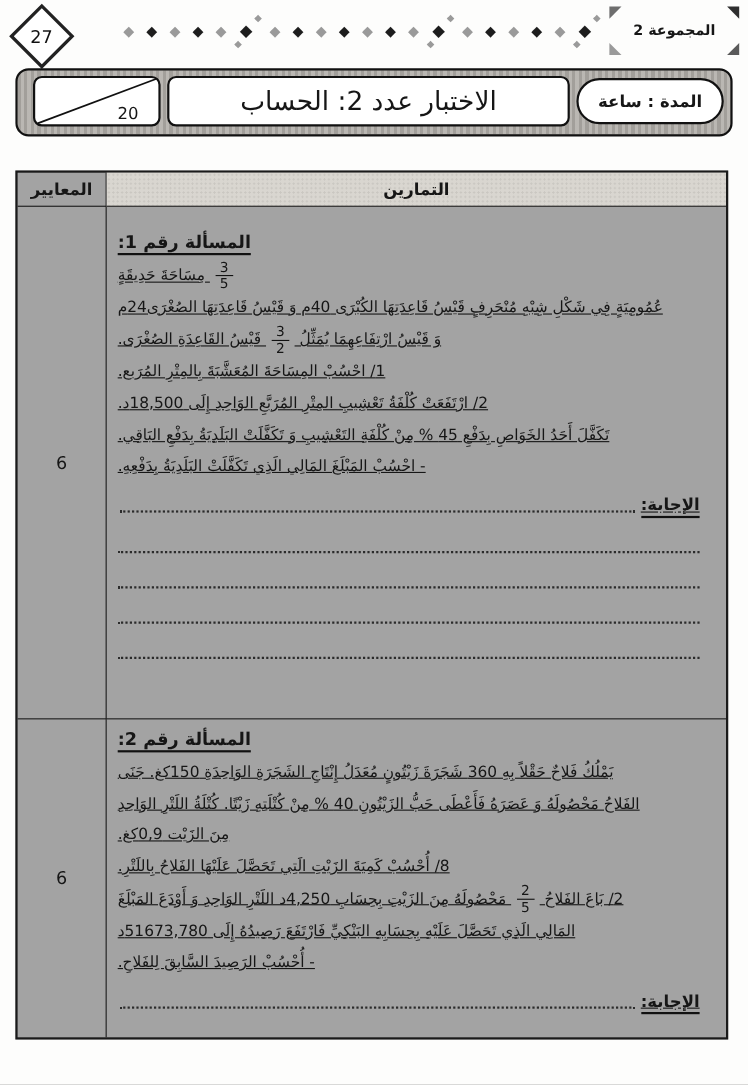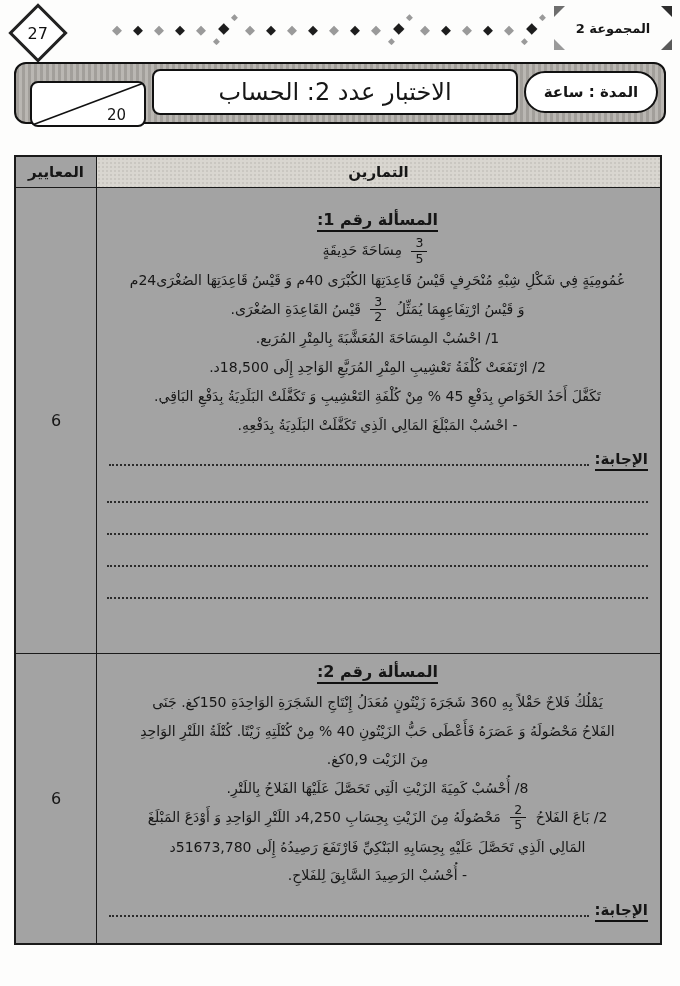--- a/index.html
+++ b/index.html
@@ -40,41 +40,41 @@
   .title-bar{
     position:absolute;left:14px;top:62px;width:648px;height:58px;
     background:#b4b1ac;
     background-image:repeating-linear-gradient(90deg,rgba(0,0,0,.10) 0 3px,rgba(255,255,255,.08) 3px 6px);
     border:2px solid #111;border-radius:12px;
   }
   .tb-box{position:absolute;background:#fff;border:2px solid #111;border-radius:8px;
     display:flex;align-items:center;justify-content:center;}
   .duration-box{right:6px;top:7px;width:130px;height:38px;direction:rtl;font-weight:bold;font-size:15px;border-radius:21px;}
   .examtitle-box{left:136px;top:5px;width:362px;height:42px;direction:rtl;font-weight:normal;font-size:24px;}
-  .score-box{left:14px;top:17px;width:112px;height:42px;text-align:right;}
+  .score-box{left:14px;top:5px;width:112px;height:42px;text-align:right;}
   .score-box svg{position:absolute;left:0;top:0;width:100%;height:100%;}
   .score-box .score{position:absolute;right:18px;bottom:1px;font-size:15px;}
   
   .extable{
     position:absolute;left:14px;top:155px;width:648px;height:790px;
     border:2px solid #1a1a1a;box-sizing:border-box;
     display:grid;grid-template-columns:81px 1fr;grid-template-rows:31px 466px 1fr;
     background:#a3a3a3;
   }
   .cell{box-sizing:border-box;}
   .col1{border-right:1.5px solid #1a1a1a;}
   .rowline{border-bottom:1.5px solid #1a1a1a;}
   .th{display:flex;align-items:center;justify-content:center;font-weight:bold;font-size:15px;}
   .th-ex{
     background:#d9d6d0;
     background-image:radial-gradient(rgba(0,0,0,.07) 1px,transparent 1px);
     background-size:4px 4px;
   }
   .crit{display:flex;align-items:center;justify-content:center;font-size:16px;}
-  .e-cell{direction:rtl;text-align:center;padding:6px 12px 4px 10px;font-size:14px;overflow:hidden;}
+  .e-cell{direction:rtl;text-align:left;padding:6px 24px 4px 10px;font-size:14px;overflow:hidden;text-decoration:underline;}
   .prob-title{display:inline-block;font-weight:bold;font-size:16px;
     border-bottom:2px solid #111;padding-bottom:1px;margin:16px 0 4px;}
   .pline{line-height:2.05;}
   .frac{
     display:inline-flex;flex-direction:column;align-items:center;vertical-align:middle;
     margin:0 5px;line-height:1.15;font-size:12.5px;
   }
   .frac .num{border-bottom:1.5px solid #111;padding:0 4px;}
   .frac .den{padding:0 4px;}
   .ans-row{display:flex;align-items:flex-end;height:30px;margin-top:2px;}

